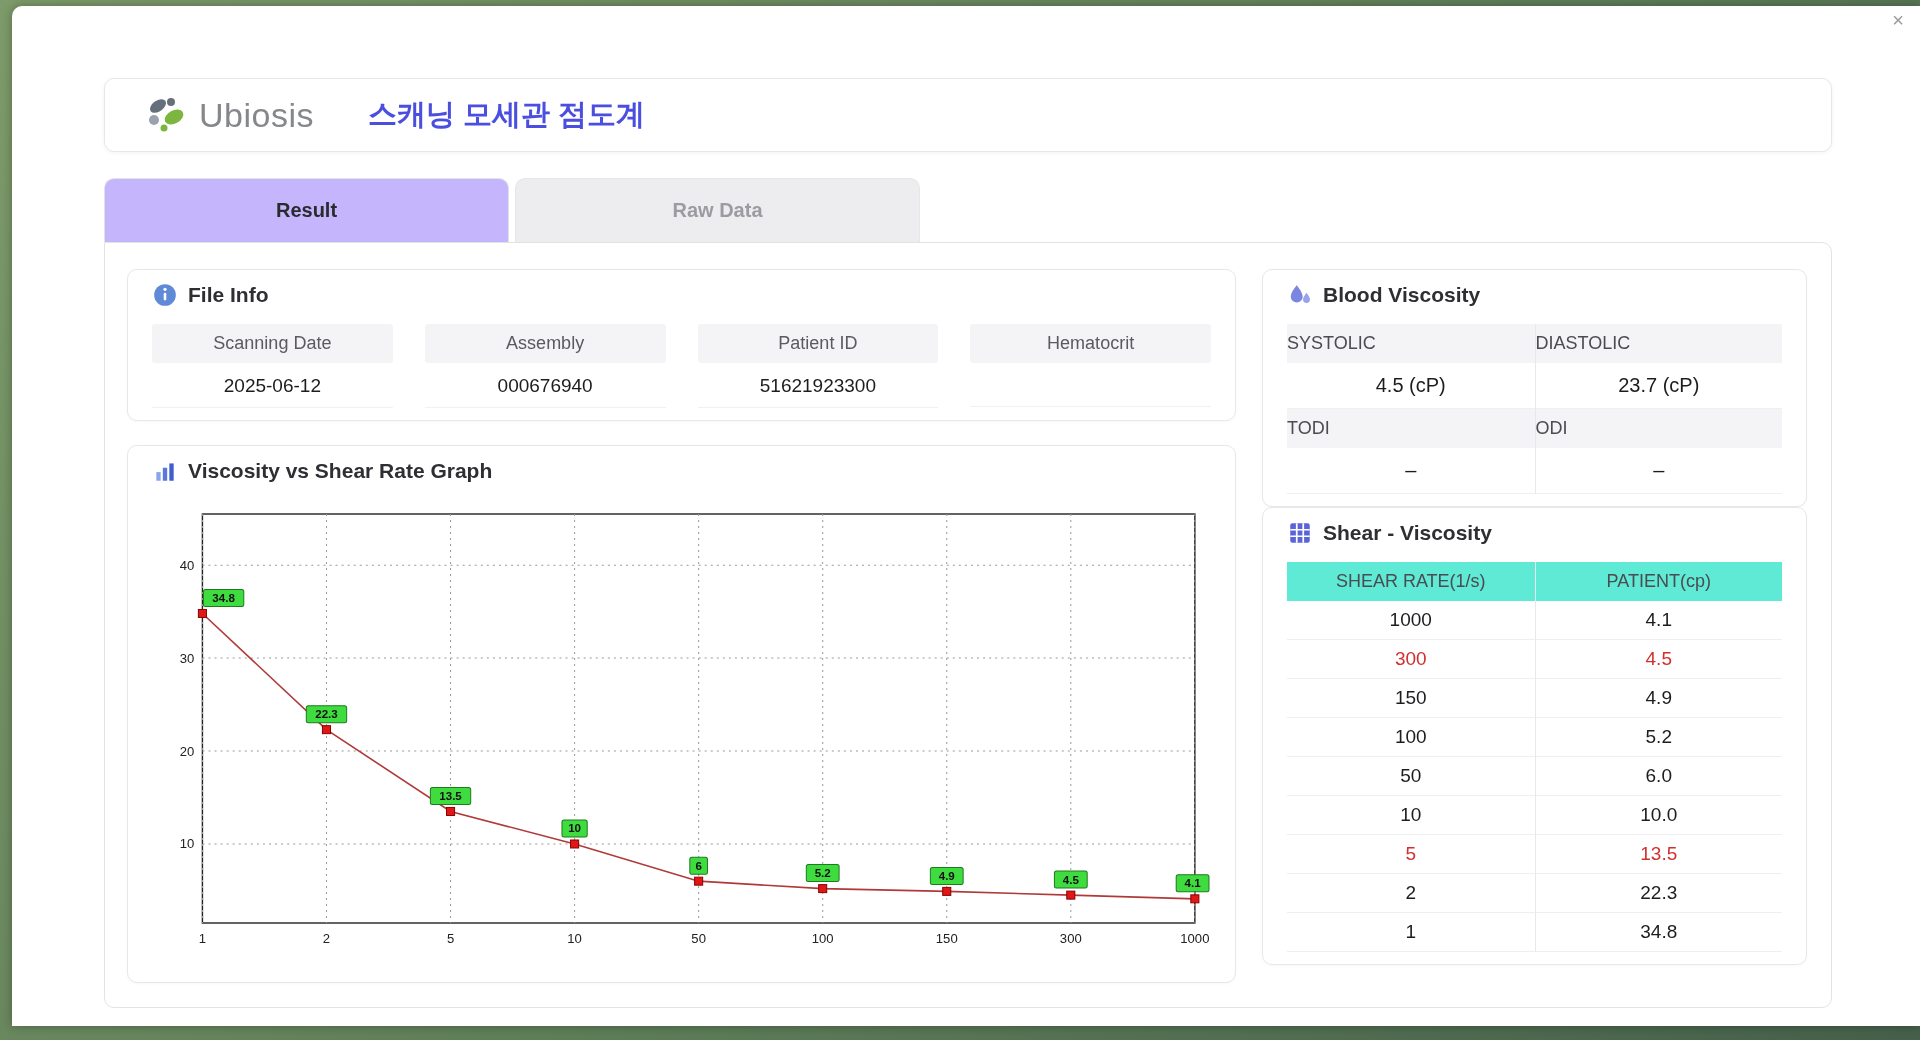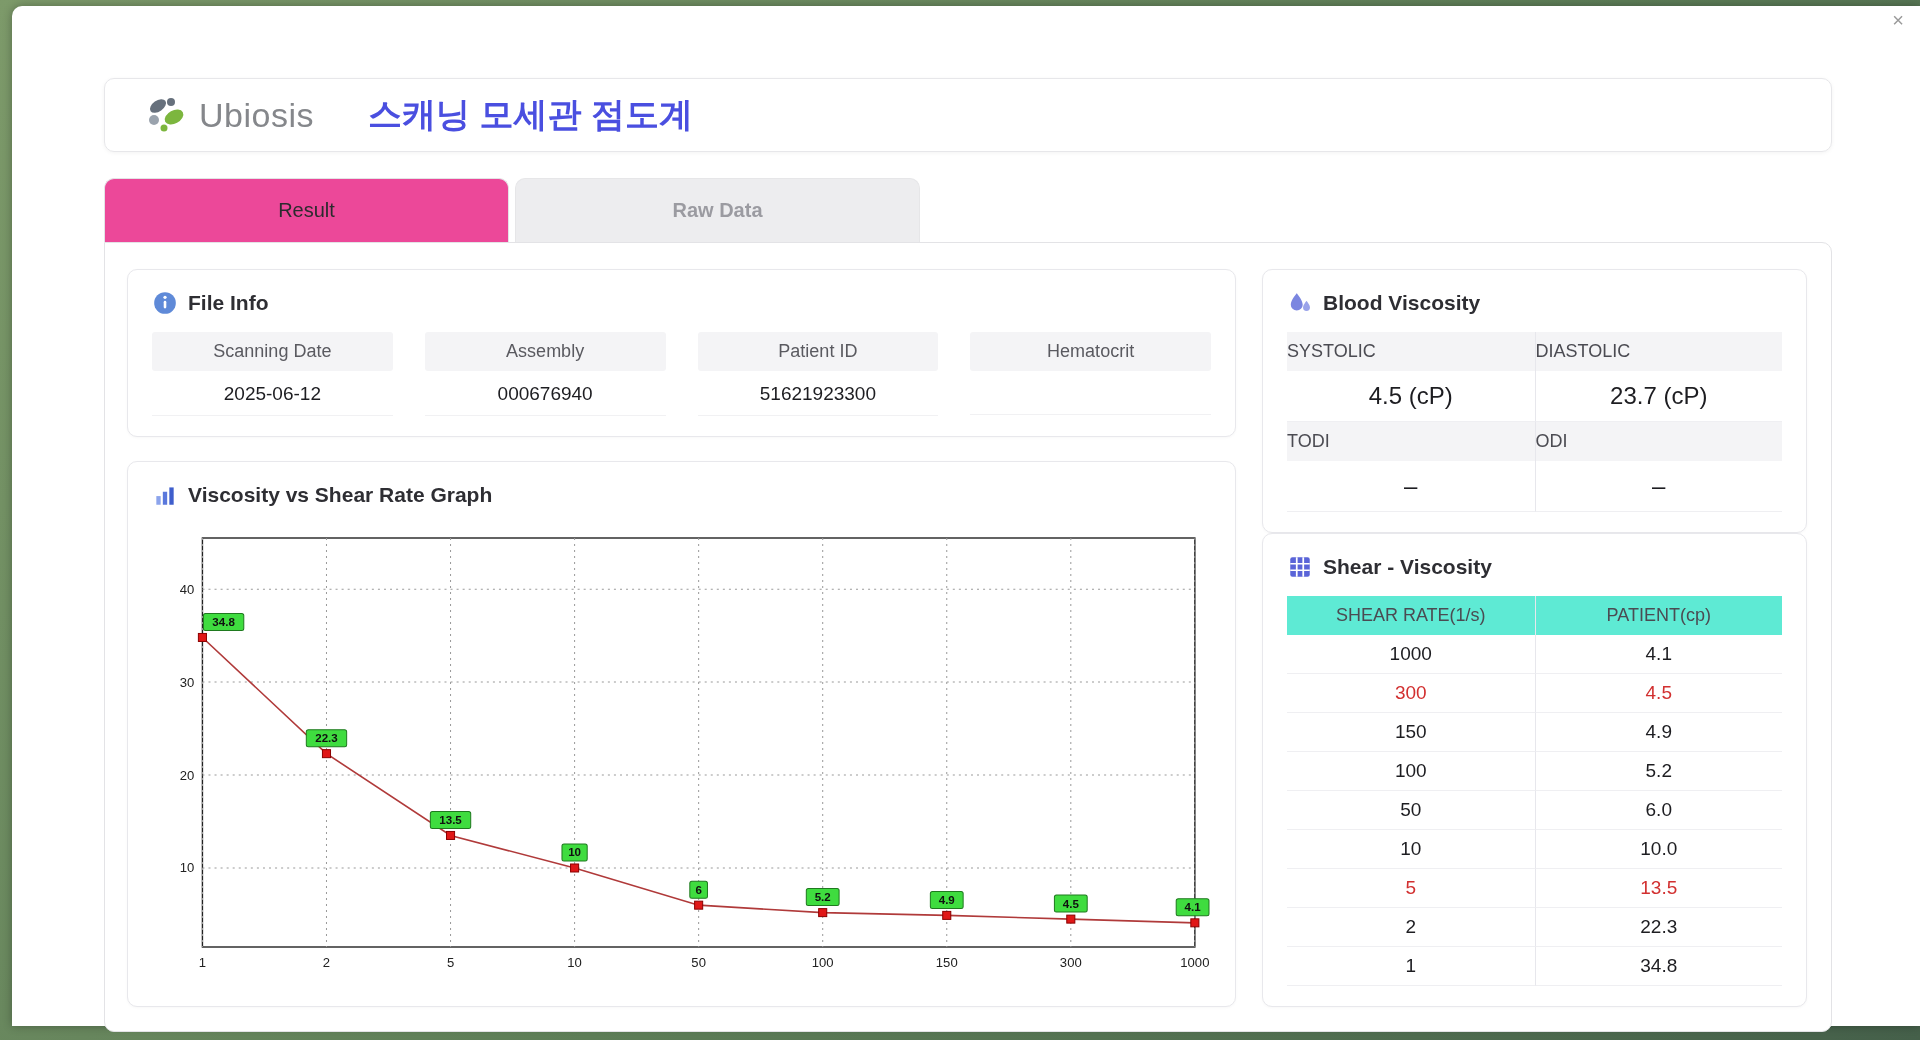--- a/index.html
+++ b/index.html
@@ -11,57 +11,57 @@
   .close-btn { position:absolute; top:4px; right:16px; font-size:20px; color:#9a9a9a; cursor:pointer;
                line-height:1; z-index:5; }
 
   .content { padding:72px 88px 0 92px; }
 
   .header-card { height:74px; border:1px solid #e7e7ea; border-radius:10px; display:flex;
                  align-items:center; padding:0 38px; gap:54px; box-shadow:0 1px 4px rgba(0,0,0,.05); }
   .brand { display:flex; align-items:center; gap:8px; }
   .brand-logo { width:48px; height:40px; }
   .brand-text { font-size:34px; color:#85878b; font-weight:500; letter-spacing:.5px; }
-  .page-title { font-size:34px; font-weight:bold; color:#4a4fe0; }
+  .page-title { font-size:29px; font-weight:bold; color:#4a4fe0; }
 
   .tabs { display:flex; margin-top:26px; position:relative; z-index:2; }
   .tab { width:405px; height:64px; display:flex; align-items:center; justify-content:center;
          font-size:20px; border-radius:10px 10px 0 0; cursor:pointer; }
-  .tab.active { background:#ec4899; border:1px solid #e3e3e6; border-bottom:none; font-weight:normal;
+  .tab.active { background:#c4b5fd; border:1px solid #e3e3e6; border-bottom:none; font-weight:bold;
                 color:#2b2b2e; margin-bottom:-1px; }
   .tab.inactive { background:#ededef; border:1px solid #e6e6e8; border-bottom:none; color:#9b9ba1;
                   font-weight:600; margin-left:6px;text-align:center; }
 
   .content-card { border:1px solid #e3e3e6; border-radius:0 10px 10px 10px; background:#fff;
                   padding:26px 24px 24px 22px; display:flex; gap:26px; min-height:766px;
                   position:relative; z-index:1; }
   .col-left { flex:1; display:flex; flex-direction:column; gap:24px; min-width:0; }
   .col-right { width:545px; display:flex; flex-direction:column; }
 
-  .card { border:1px solid #e8e8ec; border-radius:10px; padding:20px 24px; background:#fff;
+  .card { border:1px solid #e8e8ec; border-radius:10px; padding:12px 24px; background:#fff;
           box-shadow:0 1px 3px rgba(0,0,0,.03); }
   .card-title { display:flex; align-items:center; gap:10px; font-size:21px; font-weight:bold;
                 color:#2e2e33; margin-bottom:16px; }
   .ci { width:26px; height:26px; flex:0 0 auto; }
 
   
   .fields { display:grid; grid-template-columns:repeat(4,1fr); gap:32px; }
   .field-label { background:#f4f4f6; color:#5a5a60; font-size:18px; text-align:center;
                  padding:9px 0; border-radius:3px; }
   .field-value { font-size:19px; color:#1d1d21; text-align:center; padding:12px 0 10px;
                  border-bottom:1px solid #f1f1f3; min-height:44px; }
 
   
   .graph-card { flex:1; display:flex; flex-direction:column; }
   #chart-svg { width:100%; height:455px; display:block; }
 
   
   .bv-row { display:grid; grid-template-columns:1fr 1fr; }
   .bv-row.head > div { background:#f4f4f6; font-size:18px; color:#4b4b52; text-align:left; padding:9px 0; }
-  .bv-row.val > div { font-size:24px; color:#1d1d21; text-align:center; padding:11px 0;
+  .bv-row.val > div { font-size:20px; color:#1d1d21; text-align:center; padding:11px 0;
                       border-bottom:1px solid #efeff2; }
   .bv-row > div:last-child { border-left:1px solid #e7e7ec; }
 
   
   .sv-head { display:grid; grid-template-columns:1fr 1fr; }
   .sv-head > div { background:#5eead4; font-size:18px; color:#4b4b52; text-align:center; padding:9px 0; }
   .sv-head > div:last-child { border-left:1px solid #e7e7ec;text-align:center; }
   .sv-row { display:grid; grid-template-columns:1fr 1fr; }
   .sv-cell { text-align:center; font-size:19px; color:#1d1d21; padding:8px 0;
              border-bottom:1px solid #efeff2; }

